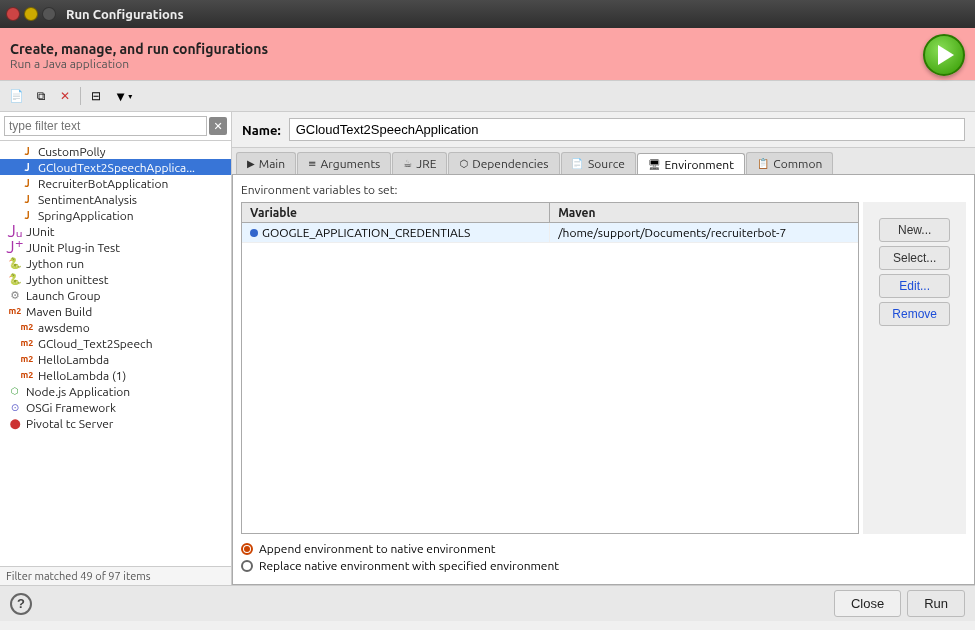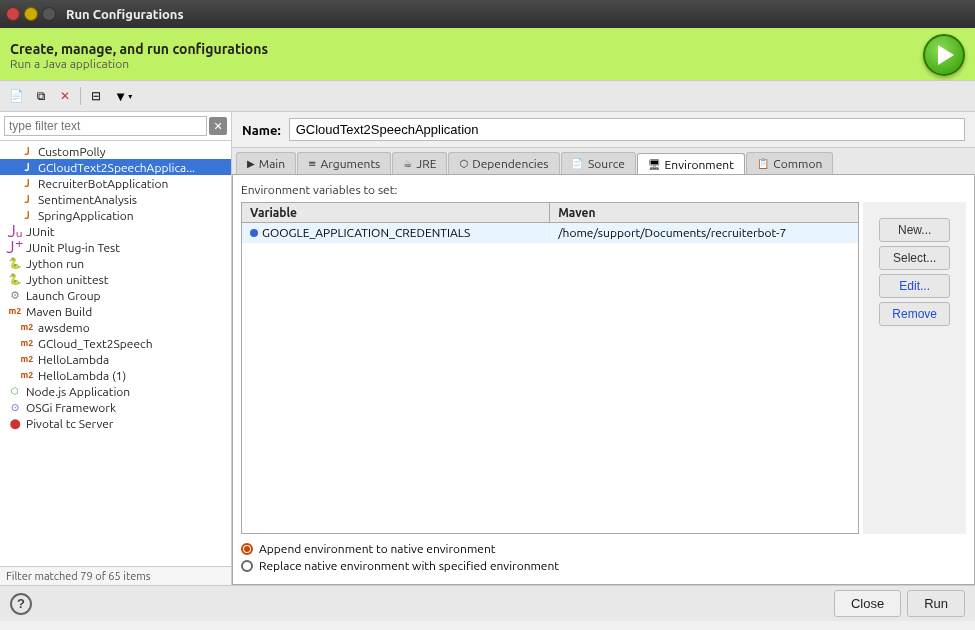--- a/index.html
+++ b/index.html
@@ -38,21 +38,21 @@
     .tb-max { background: #555; }
     .titlebar-title {
       color: #eee;
       font-size: 13px;
       font-weight: bold;
       margin-left: 4px;
     }
 
     
     .header {
-      background: #bef264;
+      background: #fca5a5;
       border-bottom: 1px solid #ccc;
       padding: 6px 10px 4px;
       display: flex;
       align-items: center;
       justify-content: space-between;
     }
     .header-text h2 {
       font-size: 14px;
       font-weight: bold;
       color: #222;
@@ -563,21 +563,21 @@
       <div class="tree-item">
         <span class="tree-icon icon-osgi">⊙</span>
         <span>OSGi Framework</span>
       </div>
       <div class="tree-item">
         <span class="tree-icon icon-tc">⬤</span>
         <span>Pivotal tc Server</span>
       </div>
     </div>
     <div class="sidebar-footer">
-      <span>Filter matched 79 of 65 items</span>
+      <span>Filter matched 49 of 97 items</span>
     </div>
   </div>
 
   <div class="right-panel">
 
     <div class="name-row">
       <label class="name-label">Name:</label>
       <input class="name-input" type="text" value="GCloudText2SpeechApplication" style="">
     </div>
 

